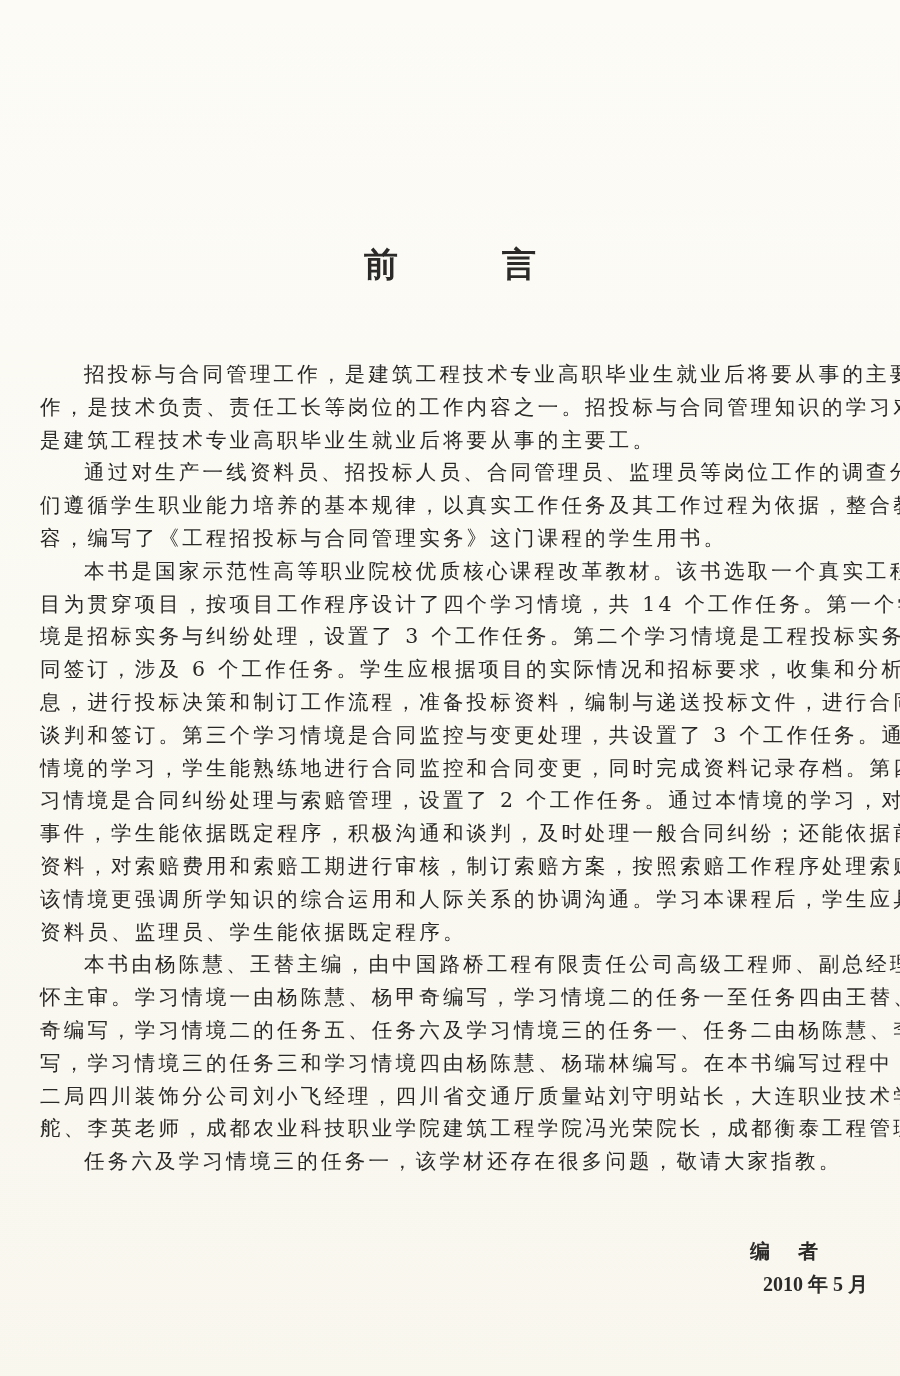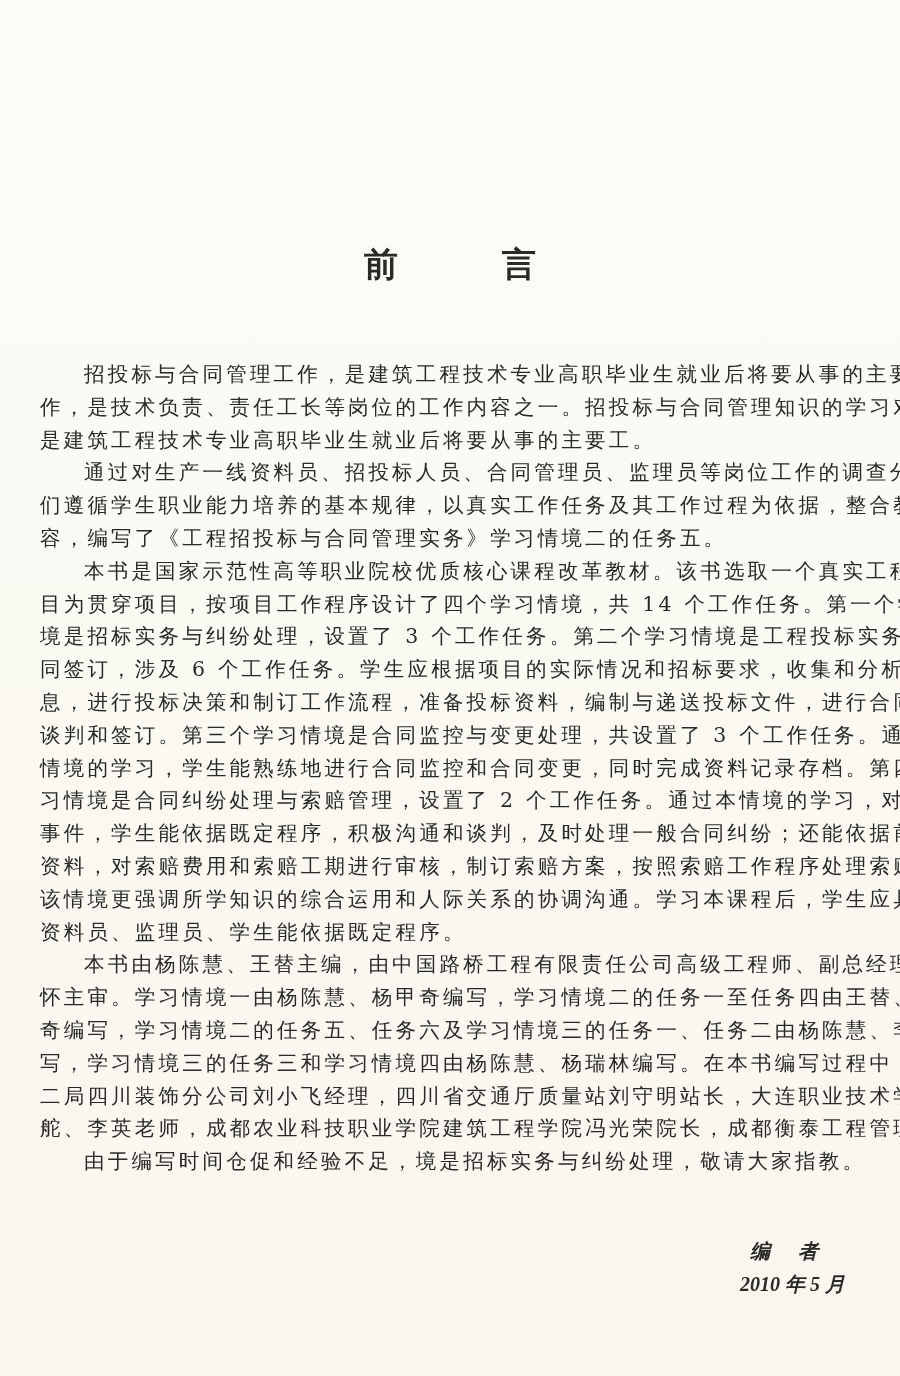--- a/index.html
+++ b/index.html
@@ -66,32 +66,32 @@
       text-align-last: left;
     }
     .signature {
       position: absolute;
       left: 740px;
       top: 1238px;
       width: 140px;
       font-family: "Liberation Serif", "DejaVu Serif", serif;
       font-weight: bold;
       color: #2b2a28;
-      font-style: italic;
     }
     .sig-author {
       font-size: 20px;
       letter-spacing: 0;
       margin-left: 10px;
       word-spacing: 0;
     }
     .sig-author span { display: inline-block; margin-right: 28px; }
     .sig-date {
       margin-top: 6px;
       font-size: 20px;
+      margin-left: 23px;
     }
   </style>
 </head>
 <body>
 
 <div class="page">
 
   <h1 class="title" style="margin:0;">
     <span>前</span><span>言</span>
   </h1>
@@ -100,21 +100,21 @@
 
     <p class="para" style="text-indent:0;">
       <span class="line first">招投标与合同管理工作，是建筑工程技术专业高职毕业生就业后将要从事的主要工</span>
       <span class="line">作，是技术负责、责任工长等岗位的工作内容之一。招投标与合同管理知识的学习对学生</span>
       <span class="line last">是建筑工程技术专业高职毕业生就业后将要从事的主要工。</span>
     </p>
 
     <p class="para" style="text-indent:0;">
       <span class="line first">通过对生产一线资料员、招投标人员、合同管理员、监理员等岗位工作的调查分析，我</span>
       <span class="line">们遵循学生职业能力培养的基本规律，以真实工作任务及其工作过程为依据，整合教学内</span>
-      <span class="line last">容，编写了《工程招投标与合同管理实务》学习情境二的任务五。</span>
+      <span class="line last">容，编写了《工程招投标与合同管理实务》这门课程的学生用书。</span>
     </p>
 
     <p class="para" style="text-indent:0;">
       <span class="line first">本书是国家示范性高等职业院校优质核心课程改革教材。该书选取一个真实工程项</span>
       <span class="line">目为贯穿项目，按项目工作程序设计了四个学习情境，共 14 个工作任务。第一个学习情</span>
       <span class="line">境是招标实务与纠纷处理，设置了 3 个工作任务。第二个学习情境是工程投标实务与合</span>
       <span class="line">同签订，涉及 6 个工作任务。学生应根据项目的实际情况和招标要求，收集和分析投标信</span>
       <span class="line">息，进行投标决策和制订工作流程，准备投标资料，编制与递送投标文件，进行合同评审、</span>
       <span class="line">谈判和签订。第三个学习情境是合同监控与变更处理，共设置了 3 个工作任务。通过本</span>
       <span class="line">情境的学习，学生能熟练地进行合同监控和合同变更，同时完成资料记录存档。第四个学</span>
@@ -128,21 +128,21 @@
     <p class="para" style="text-indent:0;">
       <span class="line first">本书由杨陈慧、王替主编，由中国路桥工程有限责任公司高级工程师、副总经理李全</span>
       <span class="line">怀主审。学习情境一由杨陈慧、杨甲奇编写，学习情境二的任务一至任务四由王替、杨甲</span>
       <span class="line">奇编写，学习情境二的任务五、任务六及学习情境三的任务一、任务二由杨陈慧、李燕编</span>
       <span class="line">写，学习情境三的任务三和学习情境四由杨陈慧、杨瑞林编写。在本书编写过程中，中建</span>
       <span class="line">二局四川装饰分公司刘小飞经理，四川省交通厅质量站刘守明站长，大连职业技术学院唐</span>
       <span class="line">舵、李英老师，成都农业科技职业学院建筑工程学院冯光荣院长，成都衡泰工程管理有限</span>
     </p>
 
     <p class="para" style="text-indent:0;">
-      <span class="line first last">由于编写时间仓促和经验不足，境是招标实务与纠纷处理，敬请大家指教。</span>
+      <span class="line first last">任务六及学习情境三的任务一，该学材还存在很多问题，敬请大家指教。</span>
     </p>
   </div>
 
   <div class="signature">
     <div class="sig-author">
       <span>编</span><span>者</span>
     </div>
     <div class="sig-date">2010 年 5 月</div>
   </div>
 

